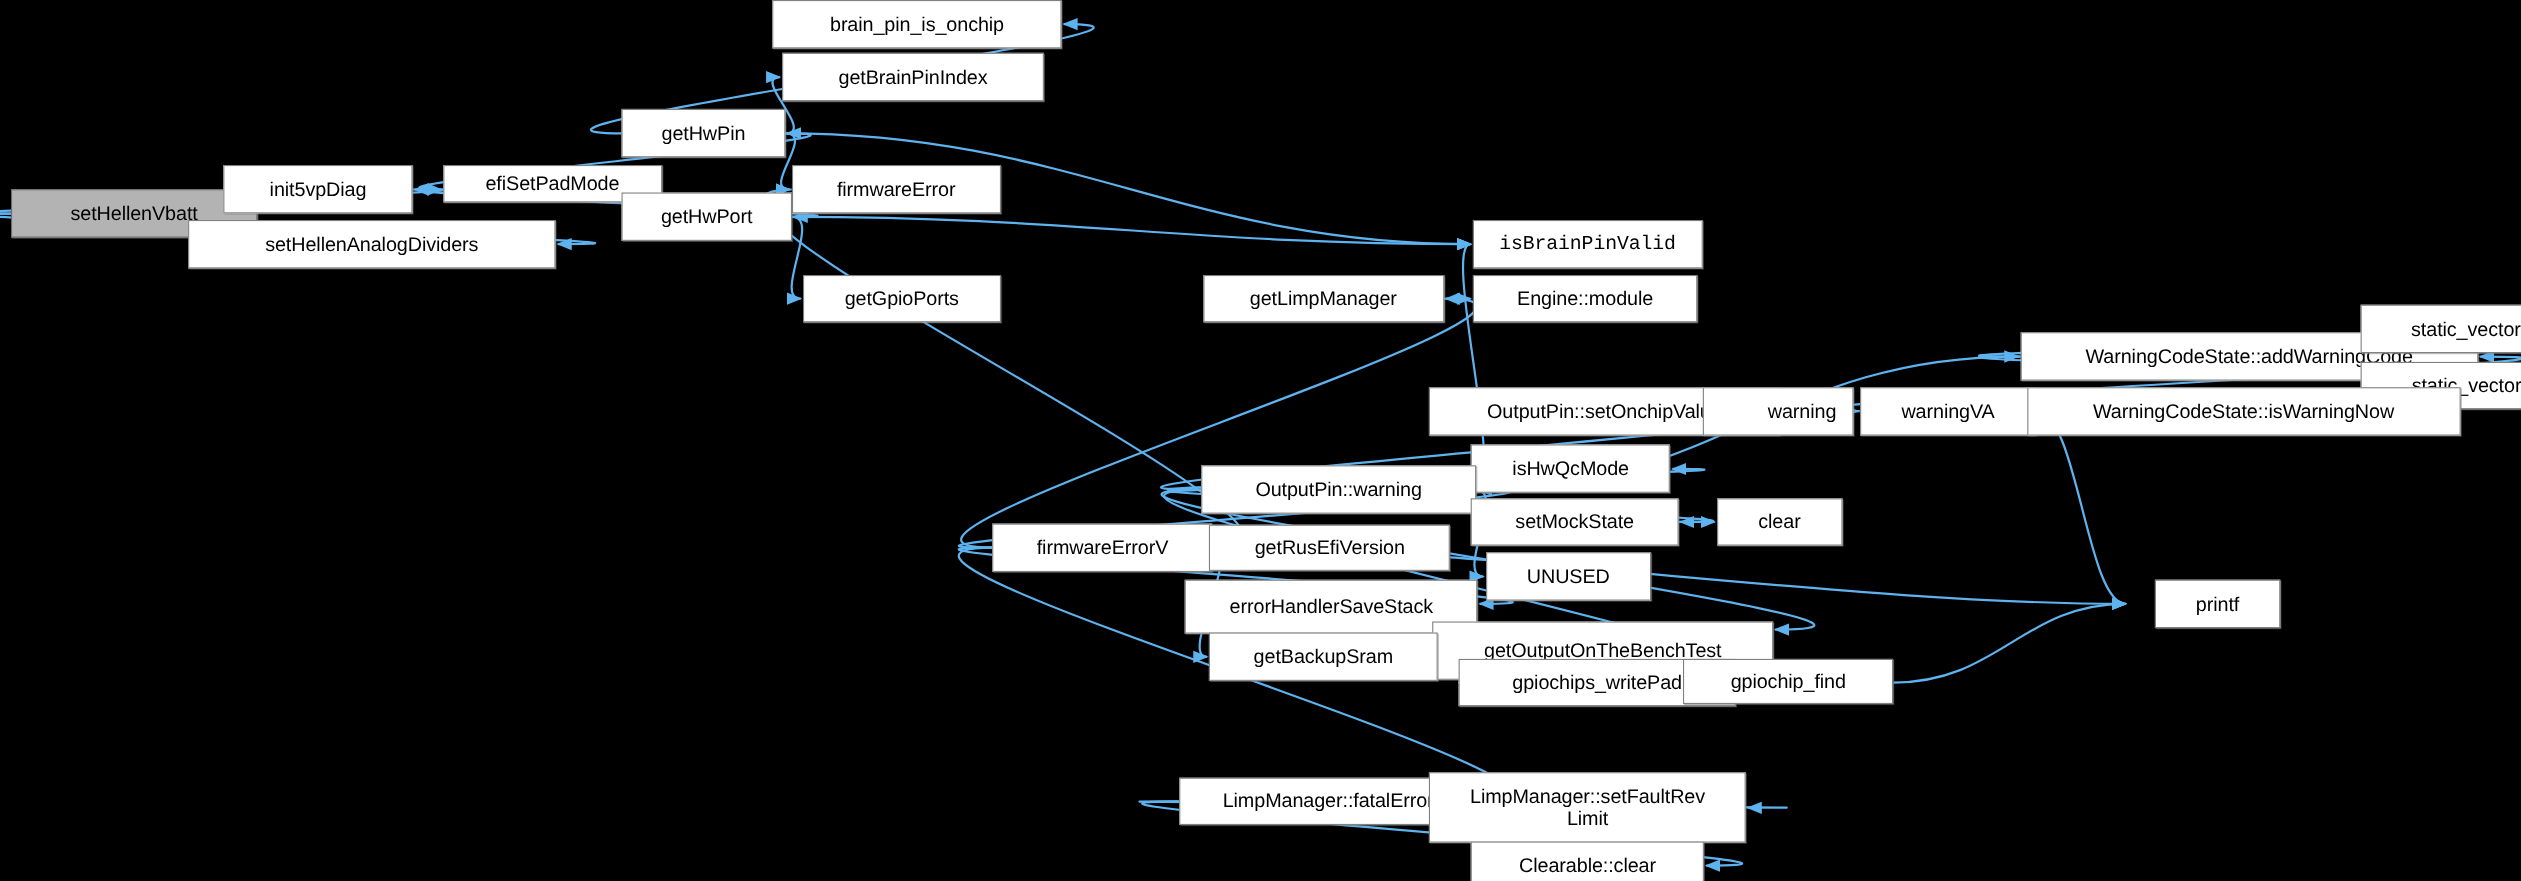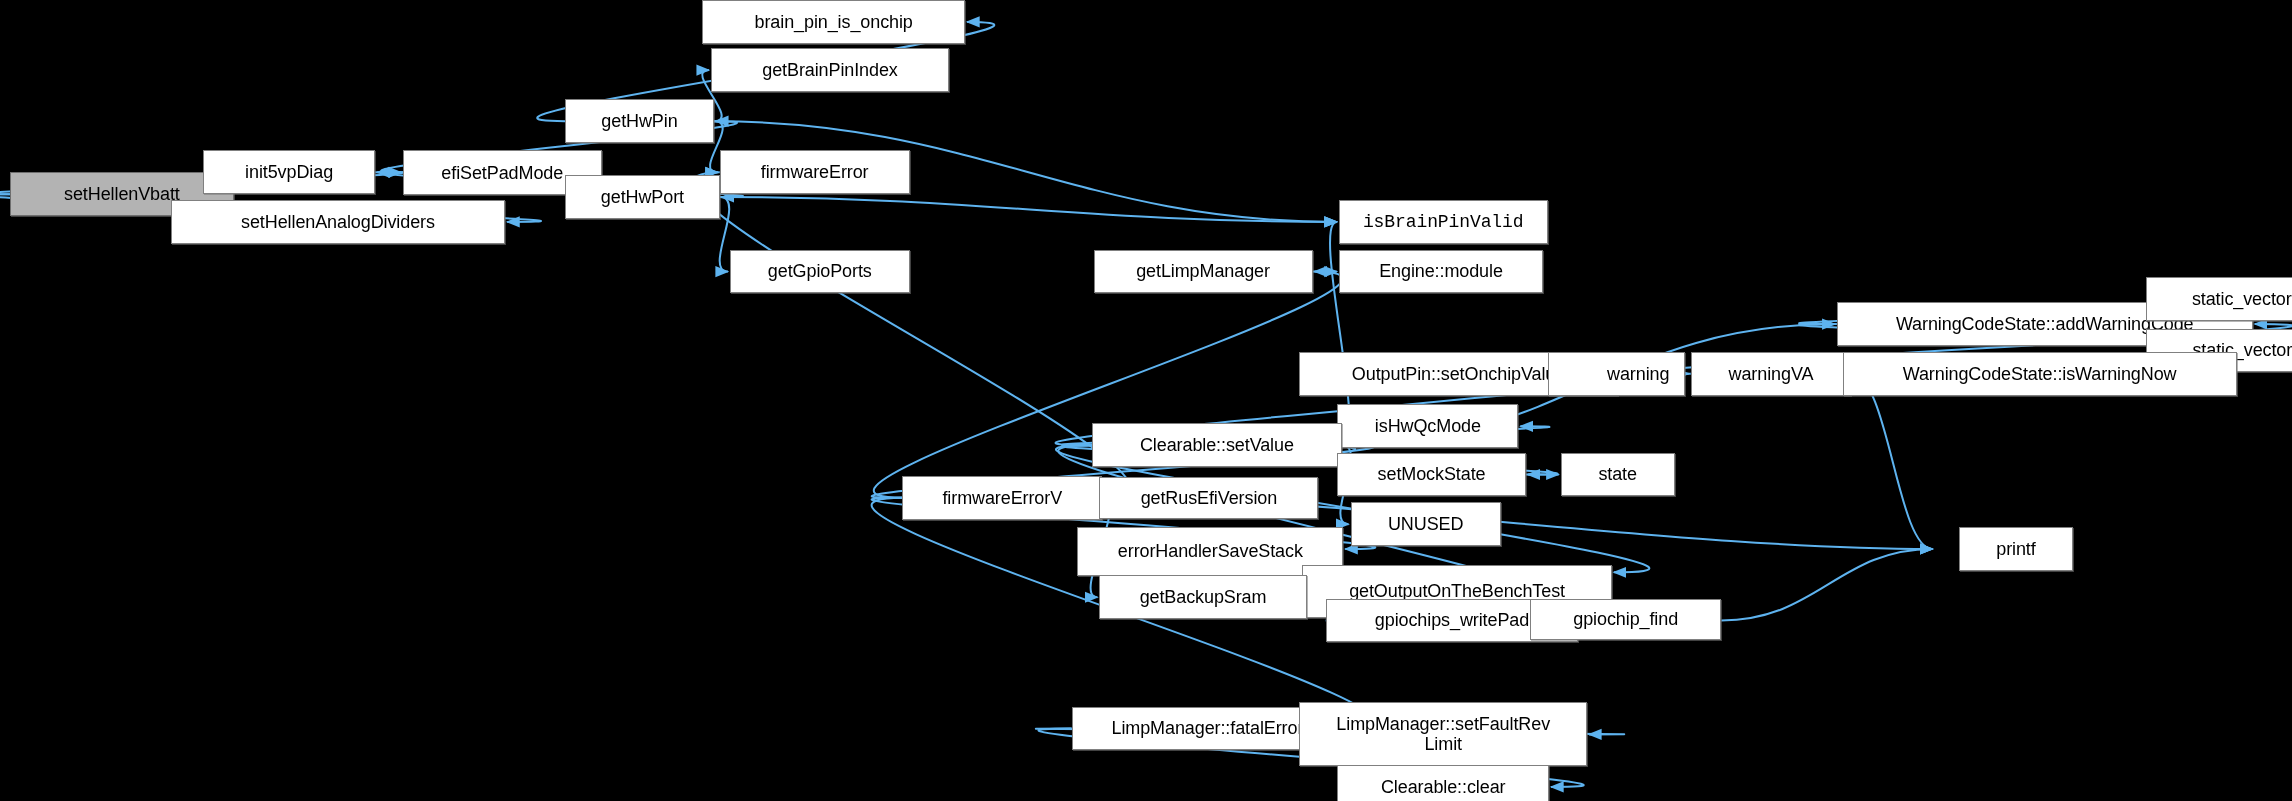--- a/index.html
+++ b/index.html
@@ -83,41 +83,41 @@
       <path d="M 1836.68 324.11999999999995 C 1593.5900000000001 324.11999999999995 2619.9699999999993 350.4 2378.8799999999997 350.4" fill="none" stroke="#5eb3ef" stroke-width="2" marker-end="url(#arrow)"></path>
       <path d="M 1525.6999999999998 474.49999999999994 L 1558.74 474.49999999999994" fill="none" stroke="#5eb3ef" stroke-width="2" marker-end="url(#arrow)"></path>
       <path d="M 1325.68 620.5 L 1719.34 620.5" fill="none" stroke="#5eb3ef" stroke-width="2" marker-end="url(#arrow)"></path>
       <path d="M 1721.34 620.5 C 1817.262 620.5 1838.578 548.9599999999999 1932.5 548.9599999999999" fill="none" stroke="#5eb3ef" stroke-width="2" marker-end="url(#arrow)"></path>
       <path d="M 1071.6399999999999 728.54 C 839.7189999999998 728.54 1818.941 734.38 1589.02 734.38" fill="none" stroke="#5eb3ef" stroke-width="2" marker-end="url(#arrow)"></path>
       <path d="M 1071.6399999999999 728.54 C 856.8009999999998 728.54 1763.899 786.9399999999999 1551.06 786.9399999999999" fill="none" stroke="#5eb3ef" stroke-width="2" marker-end="url(#arrow)"></path>
     </svg>
 <div class="node root" style="left: 10.22px; top: 172.28px; width: 223.38px; height: 43.8px;"><span>setHellenVbatt</span></div>
     <div class="node" style="left: 202.94px; top: 150.38px; width: 172.28px; height: 43.8px; justify-content: flex-end;"><span>init5vpDiag</span></div>
     <div class="node" style="left: 170.82px; top: 200.02px; width: 334.34px; height: 43.8px;"><span>setHellenAnalogDividers</span></div>
-    <div class="node" style="left: 402.96px; top: 150.38px; width: 198.56px; height: 45px;"><span>efiSetPadMode</span></div>
+    <div class="node" style="left: 402.96px; top: 150.38px; width: 198.56px; height: 34px;"><span>efiSetPadMode</span></div>
     <div class="node" style="left: 565.02px; top: 99.28px; width: 148.92px; height: 43.8px;"><span>getHwPin</span></div>
     <div class="node" style="left: 565.02px; top: 175.2px; width: 154.76px; height: 43.8px;"><span>getHwPort</span></div>
     <div class="node" style="left: 702.26px; top: 0px; width: 262.8px; height: 43.8px;"><span>brain_pin_is_onchip</span></div>
     <div class="node" style="left: 711.02px; top: 48.18px; width: 237.98px; height: 43.8px;"><span>getBrainPinIndex</span></div>
     <div class="node" style="left: 719.78px; top: 150.38px; width: 189.8px; height: 43.8px;"><span>firmwareError</span></div>
     <div class="node" style="left: 730px; top: 249.66px; width: 179.58px; height: 43.8px;"><span>getGpioPorts</span></div>
     <div class="node" style="left: 1338.82px; top: 200.02px; width: 208.78px; height: 43.8px; font-family: Liberation Mono, monospace;"><span>isBrainPinValid</span></div>
     <div class="node" style="left: 1093.54px; top: 249.66px; width: 219px; height: 43.8px;"><span>getLimpManager</span></div>
     <div class="node" style="left: 1338.82px; top: 249.66px; width: 204.4px; height: 43.8px;"><span>Engine::module</span></div>
     <div class="node" style="left: 1836.68px; top: 302.22px; width: 416.1px; height: 43.8px;"><span>WarningCodeState::addWarningCode</span></div>
     <div class="node" style="left: 2146.2px; top: 277.4px; width: 230.68px; height: 43.8px;"><span>static_vector::add</span></div>
     <div class="node" style="left: 2146.2px; top: 328.5px; width: 230.68px; height: 43.8px;"><span>static_vector::find</span></div>
     <div class="node" style="left: 1299.4px; top: 351.86px; width: 318.28px; height: 43.8px;"><span>OutputPin::setOnchipValue</span></div>
     <div class="node" style="left: 1547.6px; top: 351.86px; width: 137.24px; height: 43.8px; padding-left: 44px;"><span>warning</span></div>
     <div class="node" style="left: 1690.68px; top: 351.86px; width: 160.6px; height: 43.8px;"><span>warningVA</span></div>
     <div class="node" style="left: 1842.52px; top: 351.86px; width: 394.2px; height: 43.8px;"><span>WarningCodeState::isWarningNow</span></div>
     <div class="node" style="left: 1337.36px; top: 404.42px; width: 181.04px; height: 43.8px;"><span>isHwQcMode</span></div>
-    <div class="node" style="left: 1092.08px; top: 423.4px; width: 249.66px; height: 43.8px;"><span>Clearable::setValue</span></div>
+    <div class="node" style="left: 1092.08px; top: 423.4px; width: 249.66px; height: 43.8px;"><span>OutputPin::warning</span></div>
     <div class="node" style="left: 1337.36px; top: 452.6px; width: 188.34px; height: 43.8px;"><span>setMockState</span></div>
-    <div class="node" style="left: 1560.74px; top: 452.6px; width: 113.88px; height: 43.8px;"><span>state</span></div>
+    <div class="node" style="left: 1560.74px; top: 452.6px; width: 113.88px; height: 43.8px;"><span>clear</span></div>
     <div class="node" style="left: 902.28px; top: 475.96px; width: 200.02px; height: 43.8px; justify-content: center;"><span>firmwareErrorV</span></div>
     <div class="node" style="left: 1099.38px; top: 477.42px; width: 219px; height: 42px;"><span>getRusEfiVersion</span></div>
     <div class="node" style="left: 1350.5px; top: 502.24px; width: 150.38px; height: 43.8px;"><span>UNUSED</span></div>
     <div class="node" style="left: 1959px; top: 527.06px; width: 113.88px; height: 43.8px;"><span>printf</span></div>
     <div class="node" style="left: 1077.48px; top: 527.06px; width: 265.72px; height: 49px;"><span>errorHandlerSaveStack</span></div>
     <div class="node" style="left: 1302.32px; top: 565px; width: 309.52px; height: 53px;"><span>getOutputOnTheBenchTest</span></div>
     <div class="node" style="left: 1099.38px; top: 575.24px; width: 207.32px; height: 43.8px;"><span>getBackupSram</span></div>
     <div class="node" style="left: 1325.68px; top: 598.6px; width: 252.58px; height: 43.8px;"><span>gpiochips_writePad</span></div>
     <div class="node" style="left: 1530.08px; top: 598.6px; width: 191.26px; height: 41px; text-align: center;"><span>gpiochip_find</span></div>
     <div class="node" style="left: 1071.64px; top: 706.64px; width: 271.56px; height: 43.8px;"><span>LimpManager::fatalError</span></div>

